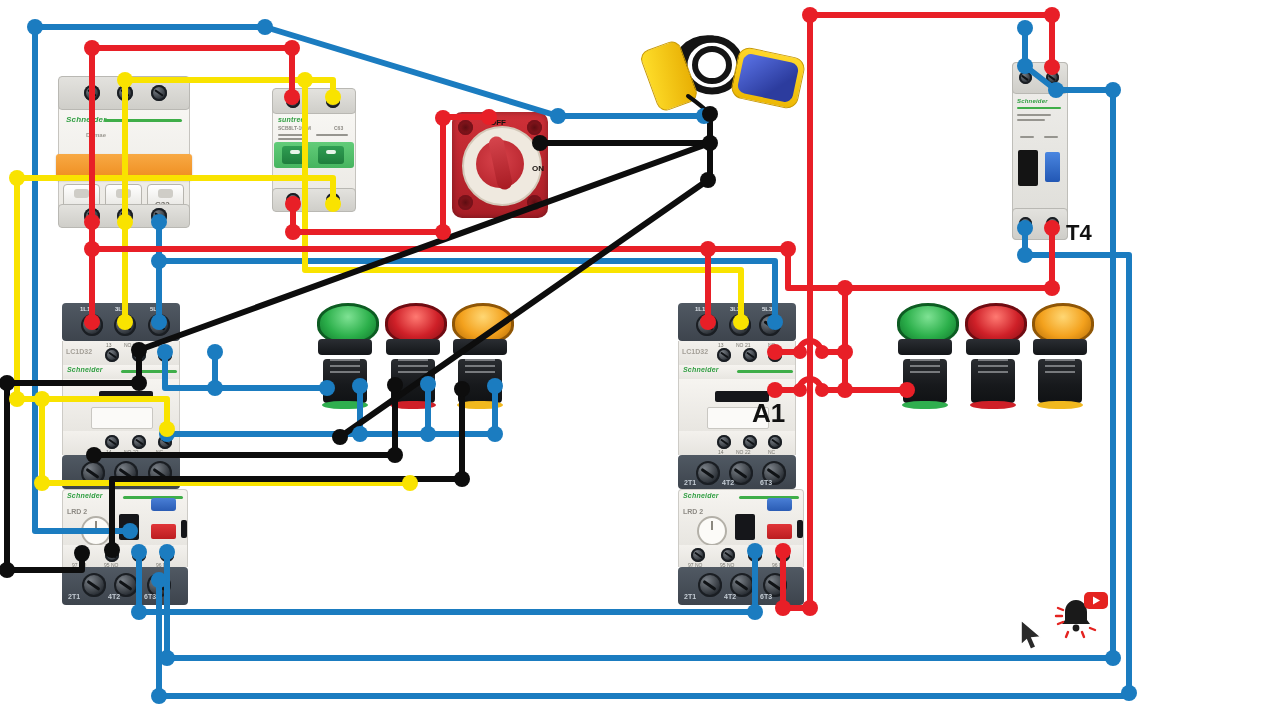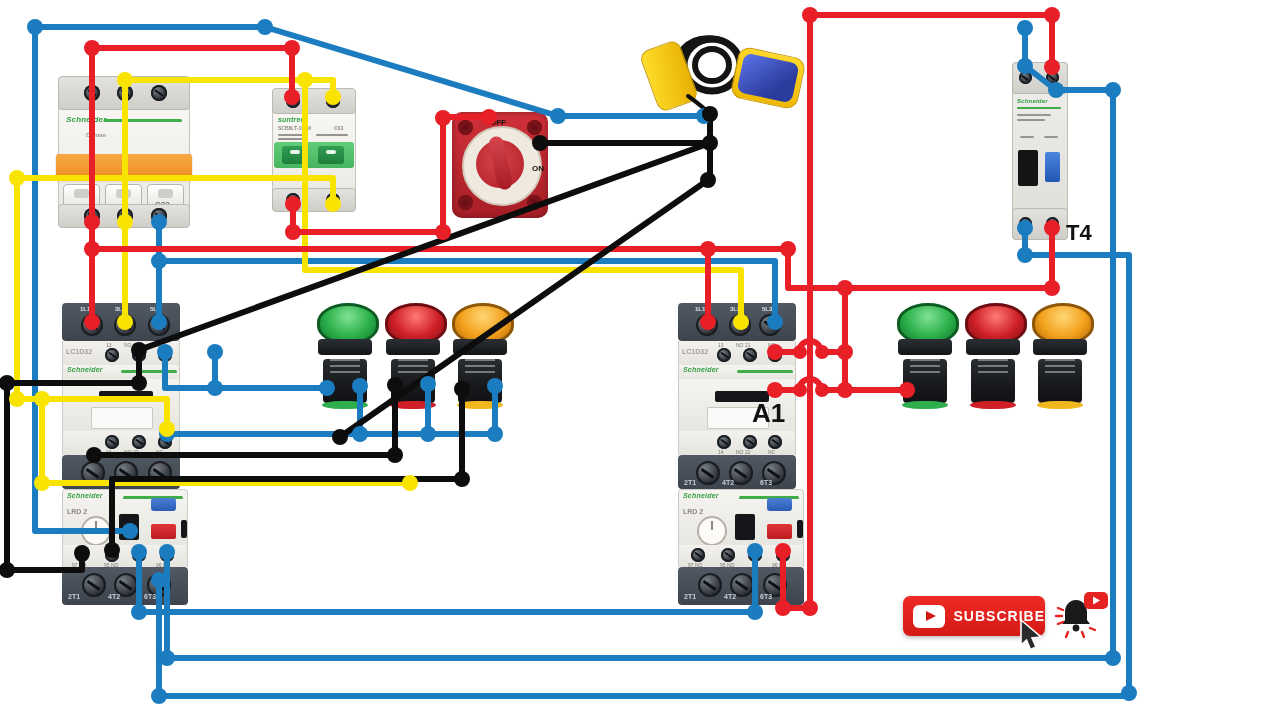--- a/index.html
+++ b/index.html
@@ -360,24 +360,20 @@
     <div class="lens amber"></div>
     <div class="collar"></div>
       <div class="lbody">
         <i></i>
         <i></i>
         <i></i>
       </div>
       <div class="lbase amber"></div>
   </div>
 
-  <div class="subbtn" style="left:903px;top:596px;width:142px;height:40px;">
-    <div class="playbox"></div>
-    <span class="sublabel">SUBSCRIBE</span>
-  </div>
   <svg class="comp" style="left:1052px;top:590px;z-index:41;" width="58" height="52" viewBox="0 0 58 52">
     <path d="M24 10 C17 10 13 16 13 22 L13 30 L10 34 L38 34 L35 30 L35 22 C35 16 31 10 24 10 Z" fill="#1a1a1a"></path>
     <circle cx="24" cy="38" r="3.4" fill="#1a1a1a"></circle>
     <path d="M6 18 L11 20 M4 26 L10 26 M6 34 L11 32 M38 38 L43 40 M30 42 L32 47 M16 42 L14 47" stroke="#e42320" stroke-width="2.4" stroke-linecap="round" fill="none"></path>
     <rect x="32" y="2" width="24" height="17" rx="5" fill="#e42320"></rect>
     <path d="M41 6.5 L41 14.5 L48 10.5 Z" fill="#ffffff"></path>
   </svg>
   <svg class="comp" style="left:1018px;top:618px;z-index:42;" width="28" height="32" viewBox="0 0 28 32">
     <polygon points="3,2 23,19 14,20 18,29 12.5,31.5 8.5,22 3,27" fill="#2a2a2a" stroke="#ffffff" stroke-width="1.6"></polygon>
   </svg>

